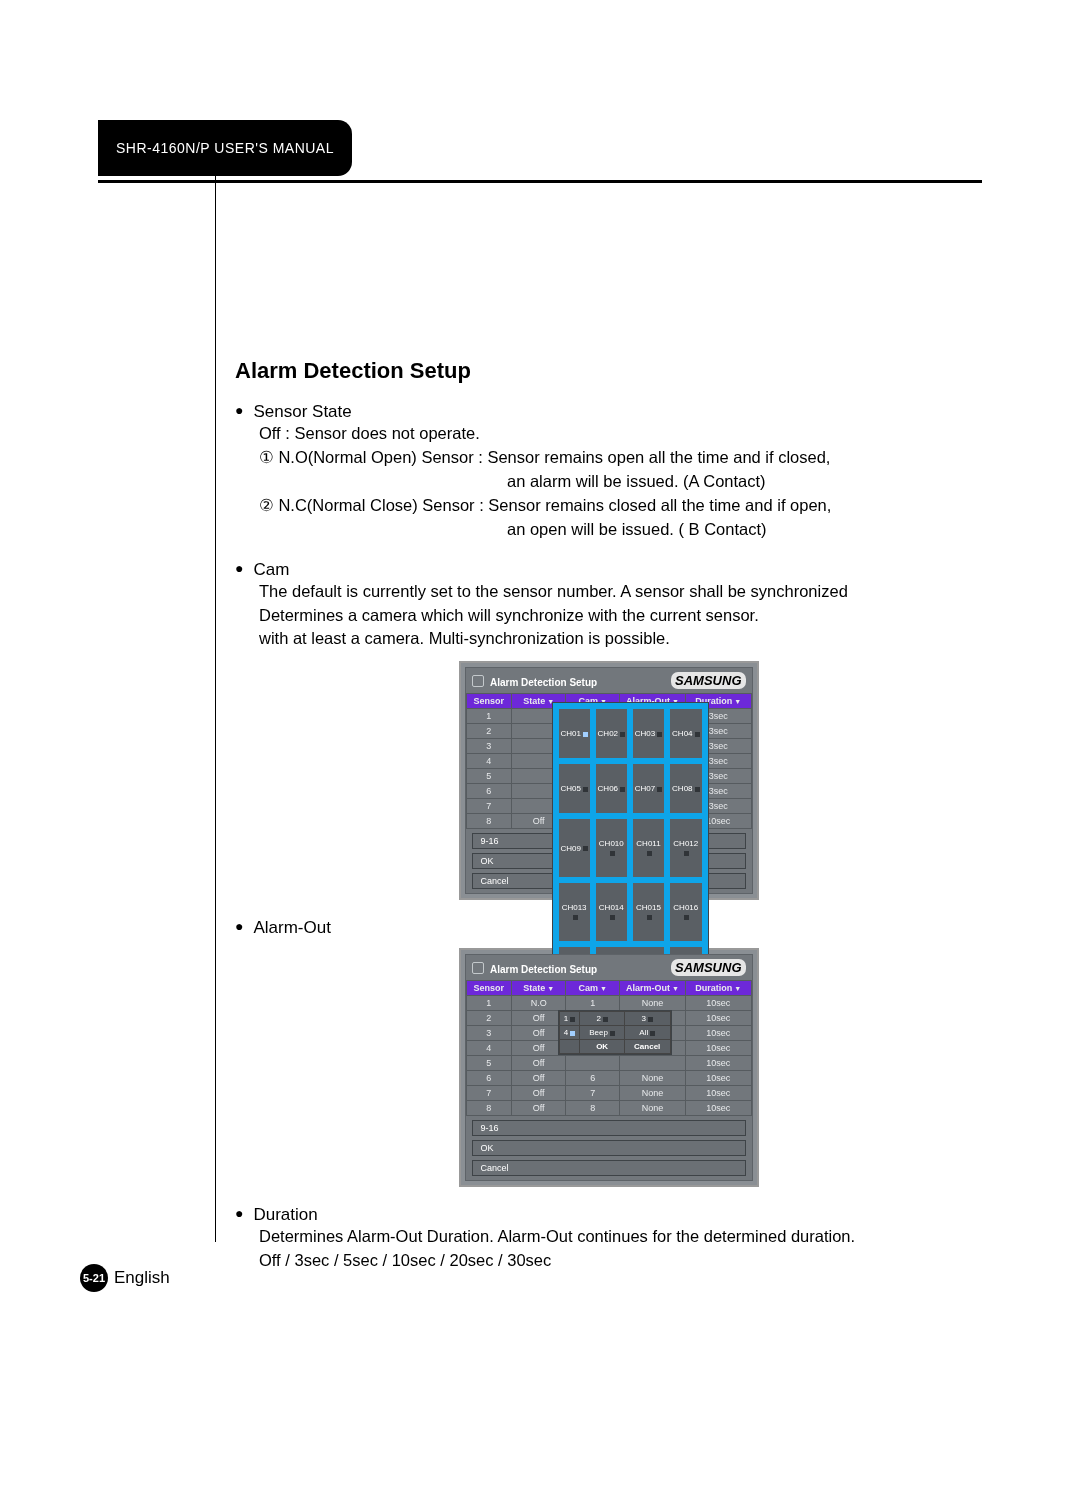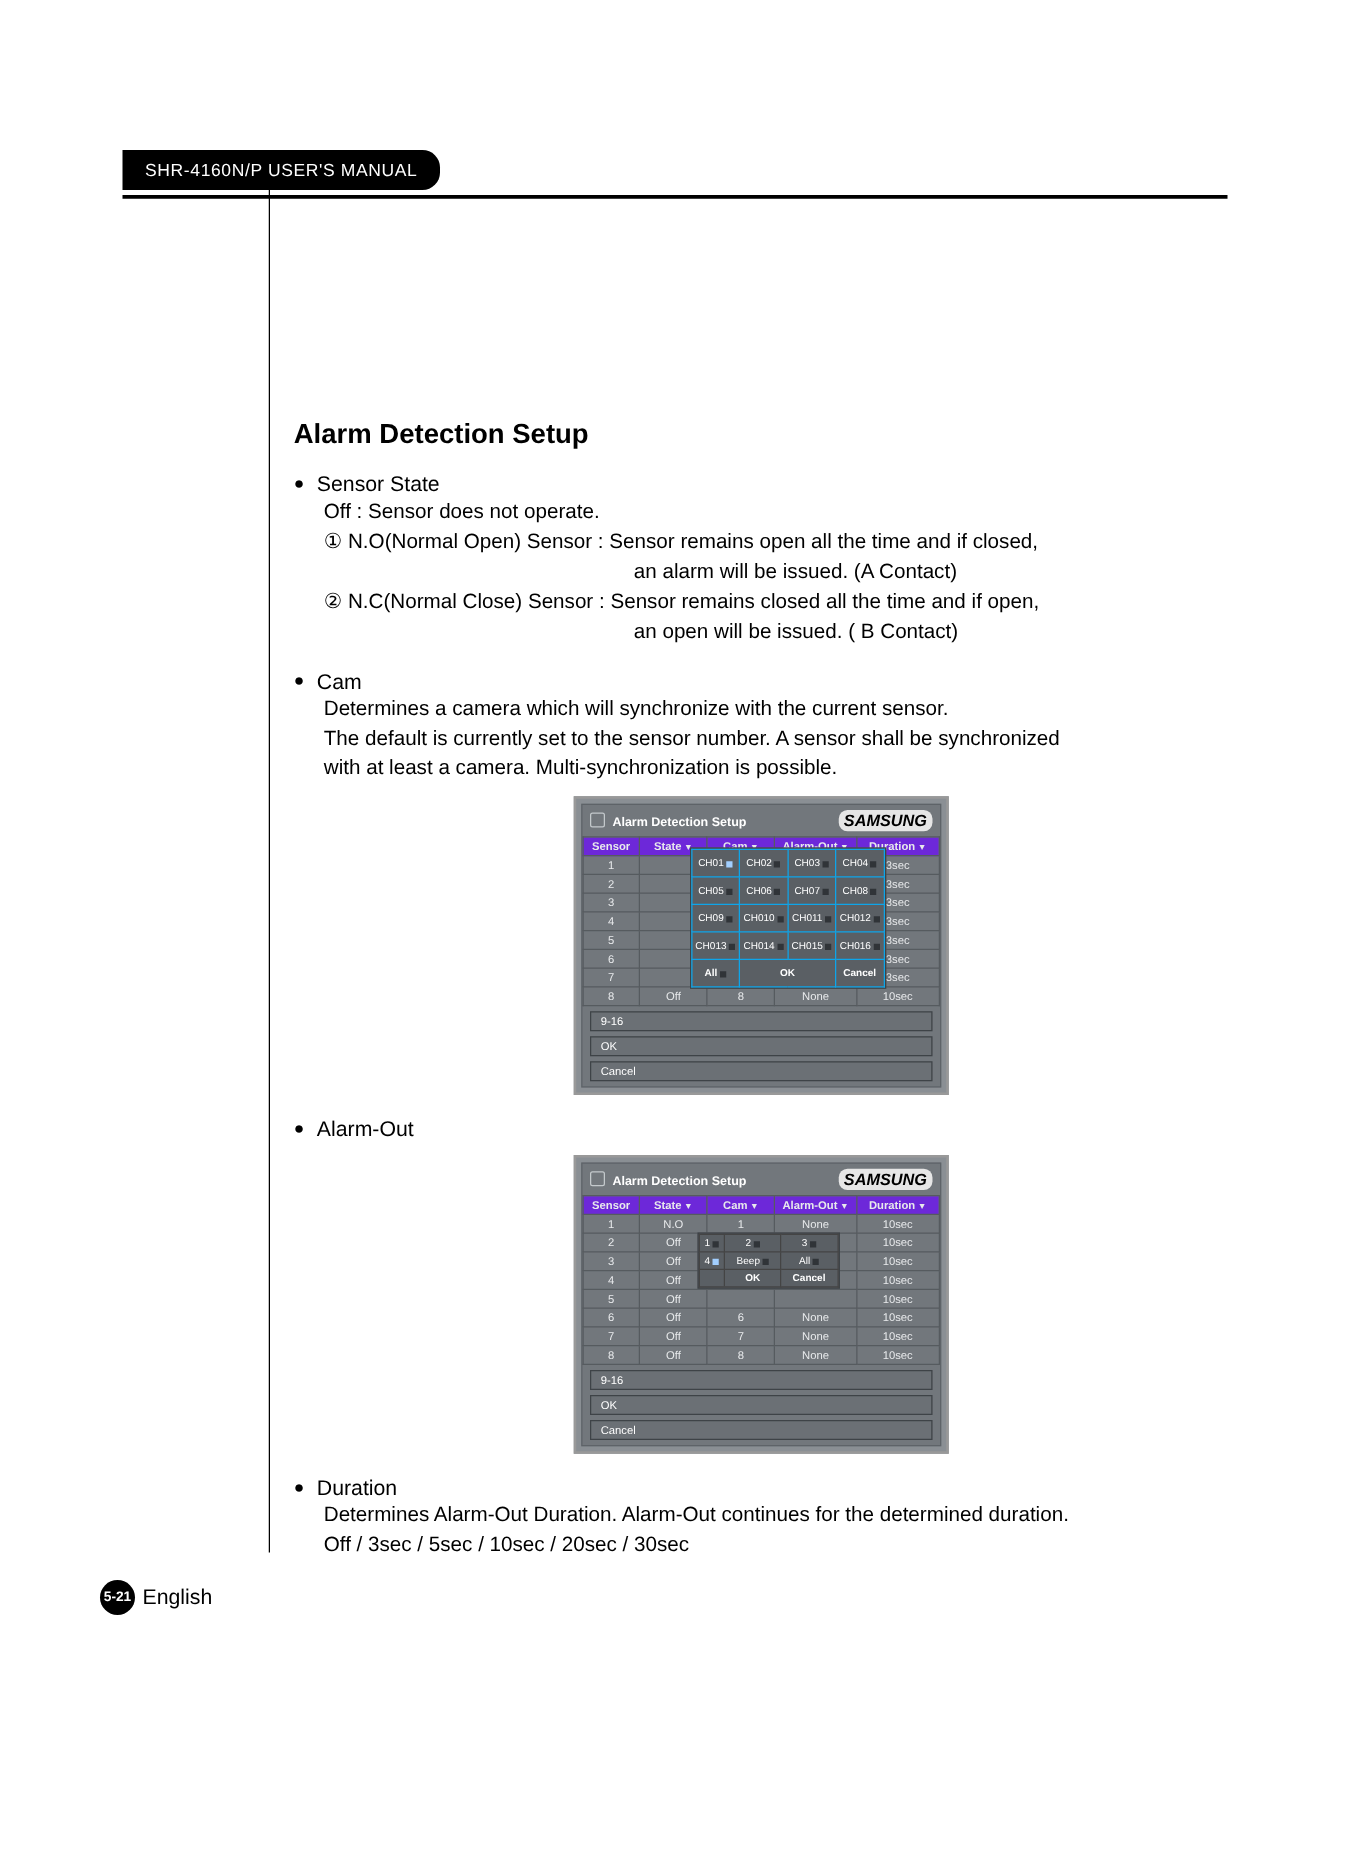--- a/index.html
+++ b/index.html
@@ -17,21 +17,21 @@
     box-sizing: border-box;
   }
   .header-area {
     padding: 120px 0 0 98px;
   }
   .header-pill {
     display: inline-block;
     background: #000;
     color: #fff;
     font-size: 14px;
-    padding: 8px 18px;
+    padding: 20px 18px;
     border-radius: 0 14px 14px 0;
     letter-spacing: 0.5px;
   }
   .header-rule {
     margin: 4px 98px 0 98px;
     border-top: 3px solid #000;
     height: 0;
   }
   .vline {
     position: absolute;
@@ -158,23 +158,23 @@
   .cam-popup {
     left: 86px;
     top: 34px;
     width: 155px;
   }
   .cam-popup table {
     border-collapse: collapse;
     width: 100%;
   }
   .cam-popup td {
-    border: 1px solid #0ea5e9;
+    border: 6px solid #0ea5e9;
     text-align: center;
-    padding: 6px 0;
+    padding: 20px 0;
     font-size: 8px;
   }
   .cam-popup .btnrow td {
     font-weight: bold;
   }
   .sq {
     display: inline-block;
     width: 5px;
     height: 5px;
     background: #303438;
@@ -257,22 +257,22 @@
       <div class="indent-line">an alarm will be issued. (A Contact)</div>
       <div>② N.C(Normal Close) Sensor : Sensor remains closed all the time and if open,</div>
       <div class="indent-line">an open will be issued. ( B Contact)</div>
     </div>
 
     <div class="bullet-row">
       <span class="bullet-dot">●</span>
       <span>Cam</span>
     </div>
     <div class="sub">
+      <div>The default is currently set to the sensor number. A sensor shall be synchronized</div>
       <div>Determines a camera which will synchronize with the current sensor.</div>
-      <div>The default is currently set to the sensor number. A sensor shall be synchronized</div>
       <div>with at least a camera. Multi-synchronization is possible.</div>
     </div>
 
     <div class="dvr-wrap">
       <div class="dvr">
         <div class="dvr-inner dvr-wrapper-rel">
           <div class="dvr-title">
             <span>
               <span class="dvr-icon"></span>
               <span>Alarm Detection Setup</span>

